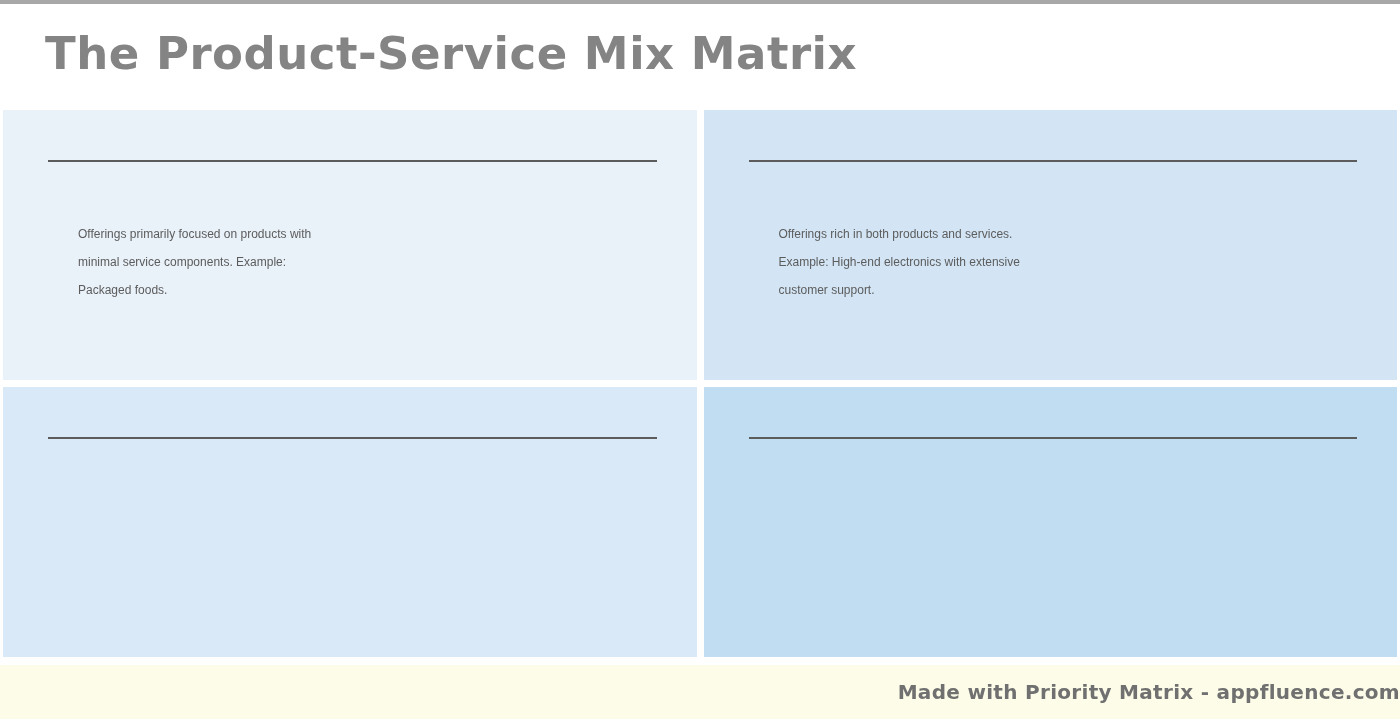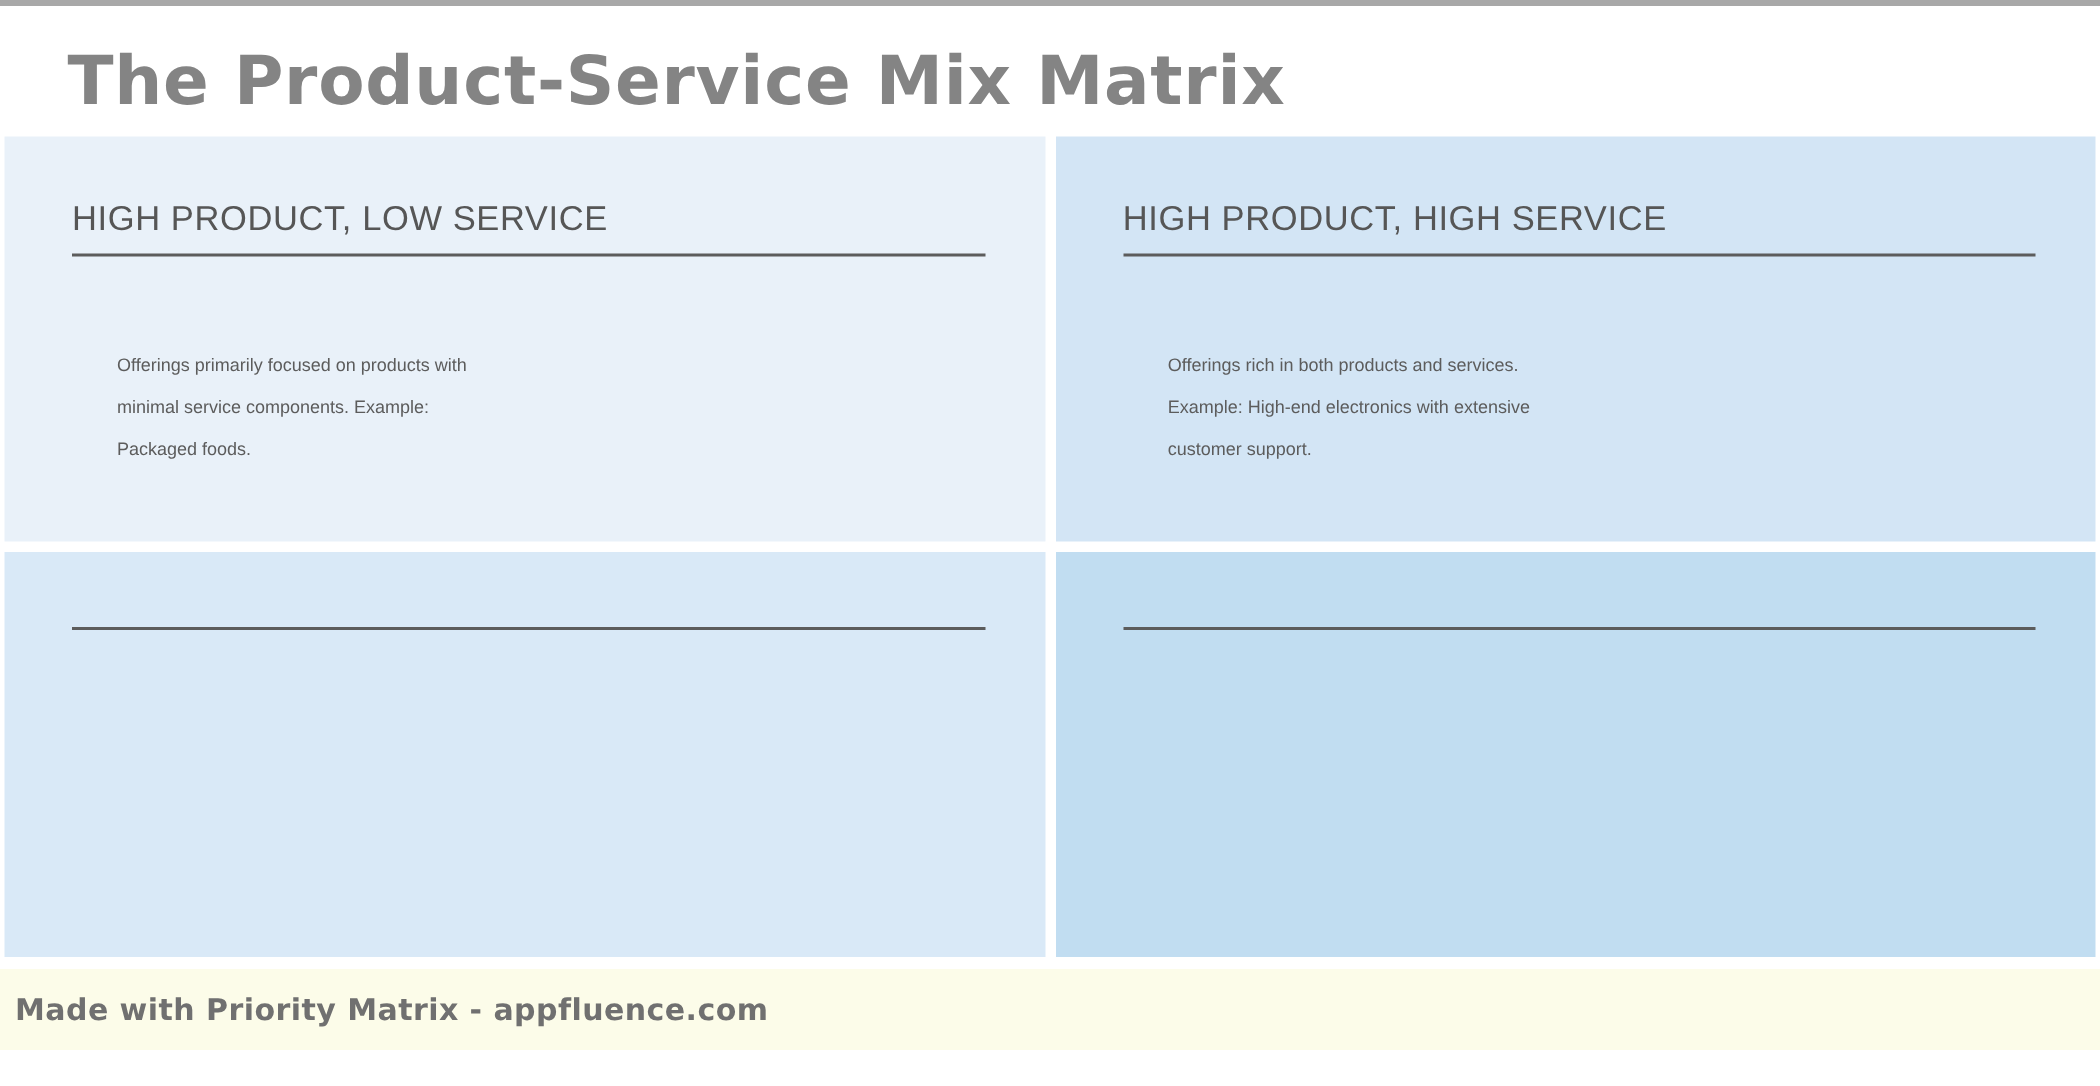--- a/index.html
+++ b/index.html
@@ -7,21 +7,21 @@
   body {
     background: #ffffff;
     font-family: "Liberation Sans", sans-serif;
   }
   .top-border {
     height: 4px;
     width: 100%;
     background: #a8a8a8;
   }
   .header {
-    height: 87px;
+    height: 106px;
     padding: 22px 0 0 45px;
     background: #ffffff;
   }
   .page-title {
     font-family: "DejaVu Sans", sans-serif;
     font-weight: bold;
     font-size: 45px;
     line-height: 56px;
     color: #848484;
     letter-spacing: 0.5px;
@@ -61,22 +61,21 @@
     white-space: pre-line;
   }
   .strip {
     height: 8px;
     background: #ffffff;
   }
   .footer {
     height: 54px;
     display: flex;
     align-items: center;
-    justify-content: flex-start;
-    padding-left: 10px;
+    justify-content: flex-end;
   }
   .footer-text {
     font-family: "DejaVu Sans", sans-serif;
     font-weight: bold;
     font-size: 20px;
     color: #707070;
     letter-spacing: 0.3px;
   }
 </style>
 </head>
@@ -84,29 +83,27 @@
 
 <div class="top-border"></div>
 
 <div class="header">
   <div class="page-title">The Product-Service Mix Matrix</div>
 </div>
 
 <div class="matrix">
 
   <div class="quadrant" style="background: rgb(233, 241, 249);">
-    <div class="q-title">HIGH PRODUCT, LOW SERVICE</div>
     <hr class="q-rule">
     <div class="q-desc">Offerings primarily focused on products with
 minimal service components. Example:
 Packaged foods.</div>
   </div>
 
   <div class="quadrant" style="background: rgb(211, 229, 245);">
-    <div class="q-title">HIGH PRODUCT, HIGH SERVICE</div>
     <hr class="q-rule">
     <div class="q-desc">Offerings rich in both products and services.
 Example: High-end electronics with extensive
 customer support.</div>
   </div>
 
   <div class="quadrant" style="background: rgb(217, 233, 247);">
     <hr class="q-rule">
   </div>
 

